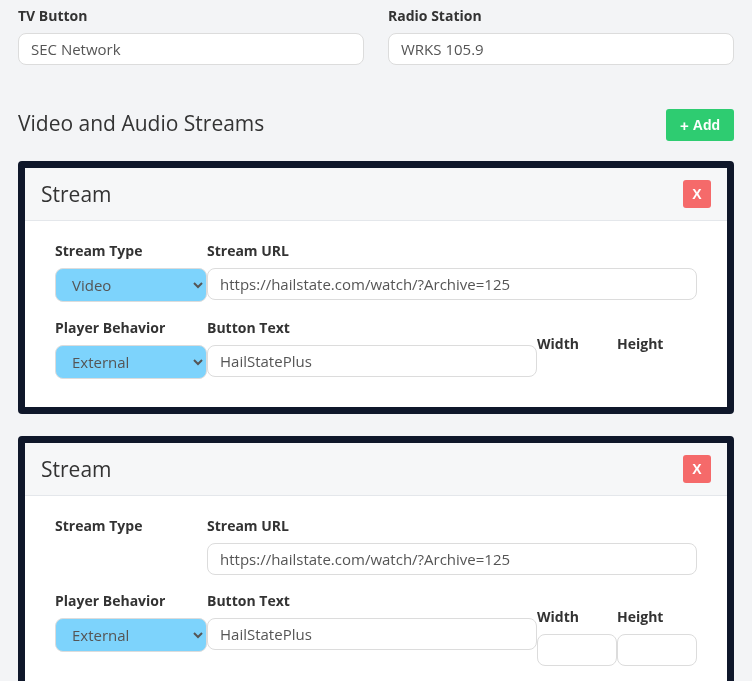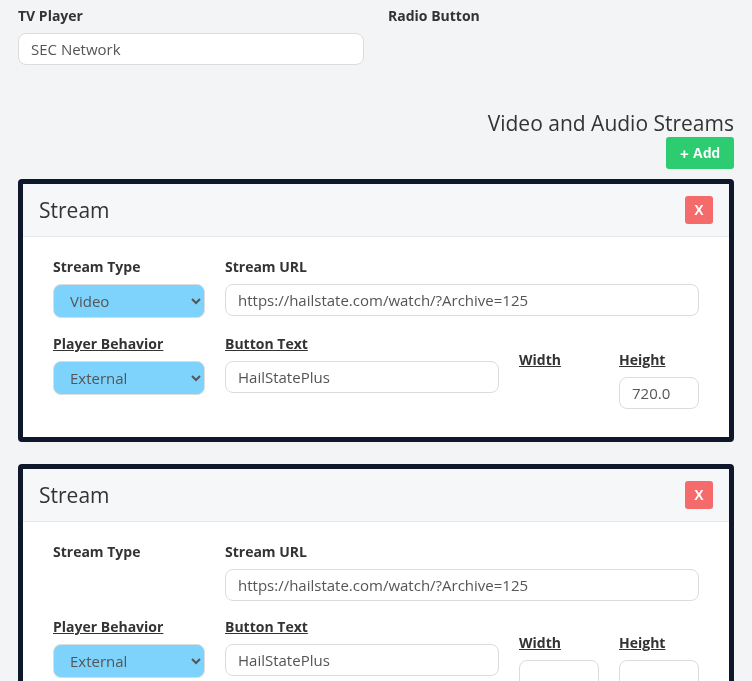--- a/index.html
+++ b/index.html
@@ -28,25 +28,24 @@
   border-radius: 8px;
   background: #fff;
   font-size: 15px;
   color: #555;
   font-family: inherit;
 }
 select.input { appearance: auto; background: #7dd3fc; }
 
 .section-header {
   display: flex;
-  align-items: flex-end;
+  align-items: flex-start;
   justify-content: space-between;
   margin-top: 44px;
-  margin-bottom: 10px;
-  flex-direction: column;
+  margin-bottom: 20px;
 }
 .section-title {
   font-size: 21px;
   color: #333;
   font-weight: 400;
 }
 .btn-add {
   background: #2ecc71;
   color: #fff;
   border: none;
@@ -56,21 +55,21 @@
   border-radius: 3px;
   cursor: pointer;
   display: inline-flex;
   align-items: center;
   gap: 4px;
 }
 .btn-add .plus { font-weight: 700; font-size: 15px; line-height: 1; }
 
 .panel {
   background: #fff;
-  border: 5px solid #0f172a;
+  border: 7px solid #0f172a;
   border-radius: 4px;
   margin-bottom: 22px;
 }
 .panel-header {
   background: #f6f7f8;
   border-bottom: 1px solid #e4e7eb;
   padding: 12px 16px;
   display: flex;
   align-items: center;
   justify-content: space-between;
@@ -81,40 +80,41 @@
   color: #fff;
   border: none;
   width: 28px;
   height: 28px;
   border-radius: 3px;
   font-size: 14px;
   font-weight: 600;
   cursor: pointer;
 }
 .panel-body { padding: 20px 30px 28px 30px; }
-.form-row { display: flex; gap: 20px; margin-bottom: 16px; }
-.form-row:last-child { margin-bottom: 0; text-decoration: underline; }
+.form-row { display: flex; margin-bottom: 16px; }
+.form-row:last-child { margin-bottom: 0; }
 .col-type { width: 152px; flex-shrink: 0; }
 .col-url { flex: 1; }
 .col-behavior { width: 152px; flex-shrink: 0; }
 .col-btntext { flex: 1; }
 .col-size { width: 80px; flex-shrink: 0; margin-top: 16px; }
 </style>
 </head>
 <body>
 
 <div class="container">
 
   <div class="top-row">
     <div class="field-col">
-      <label class="field-label">TV Player</label>
+      <label class="field-label">TV Button</label>
       <input class="input" value="SEC Network" style="">
     </div>
     <div class="field-col">
-      <label class="field-label">Radio Button</label>
+      <label class="field-label">Radio Station</label>
+      <input class="input" value="WRKS 105.9" style="">
     </div>
   </div>
 
   <div class="section-header">
     <h2 class="section-title">Video and Audio Streams</h2>
     <button class="btn-add">
       <span class="plus">+</span>
       <span>Add</span>
     </button>
   </div>
@@ -146,21 +146,20 @@
         </div>
         <div class="col-btntext">
           <label class="field-label">Button Text</label>
           <input class="input" value="HailStatePlus" style="">
         </div>
         <div class="col-size">
           <label class="field-label">Width</label>
         </div>
         <div class="col-size">
           <label class="field-label">Height</label>
-          <input class="input" value="720.0" style="">
         </div>
       </div>
     </div>
   </div>
 
   <div class="panel">
     <div class="panel-header">
       <div class="panel-title">Stream</div>
       <button class="btn-delete">X</button>
     </div>

